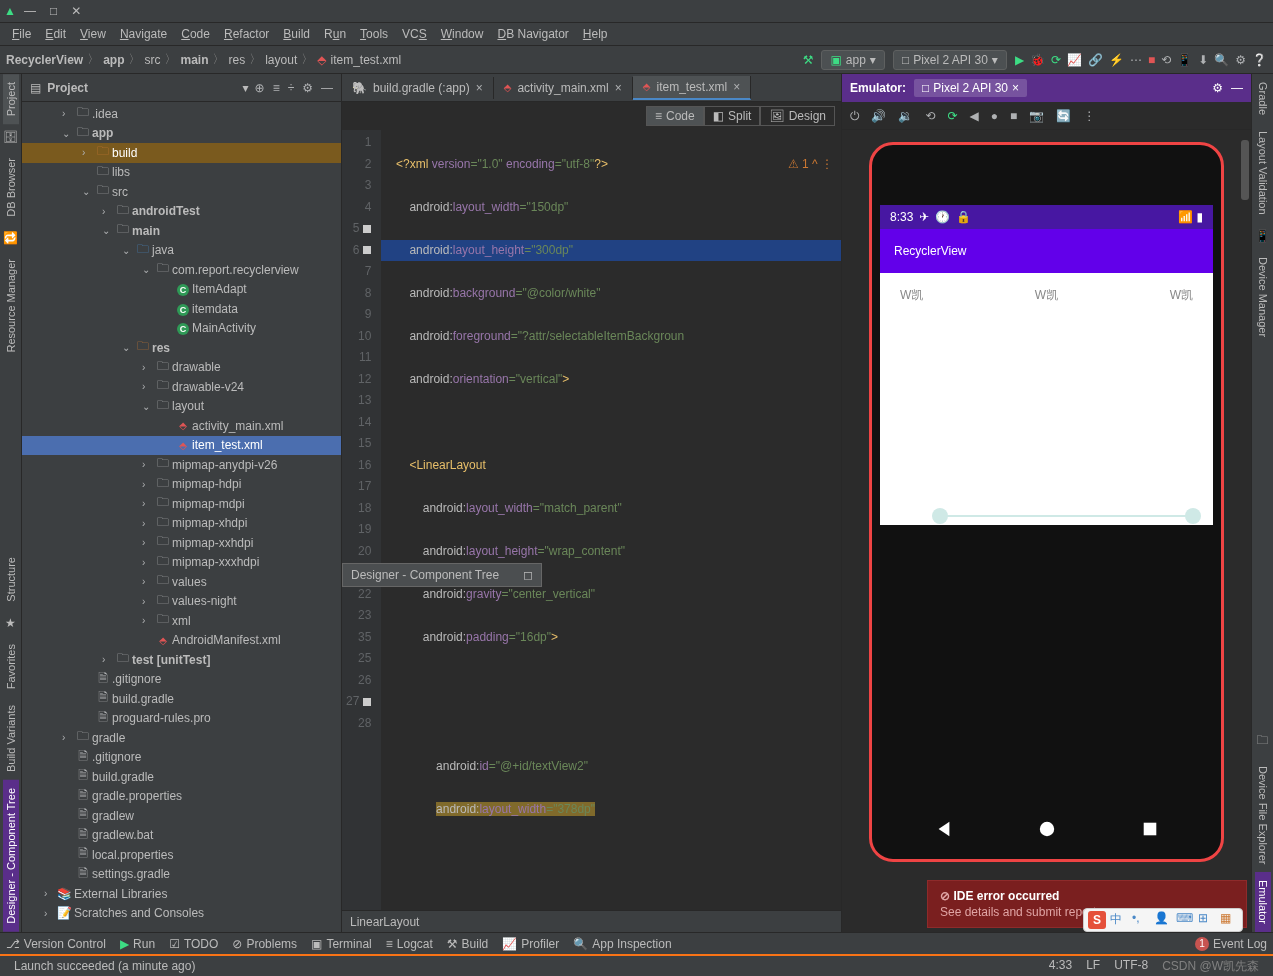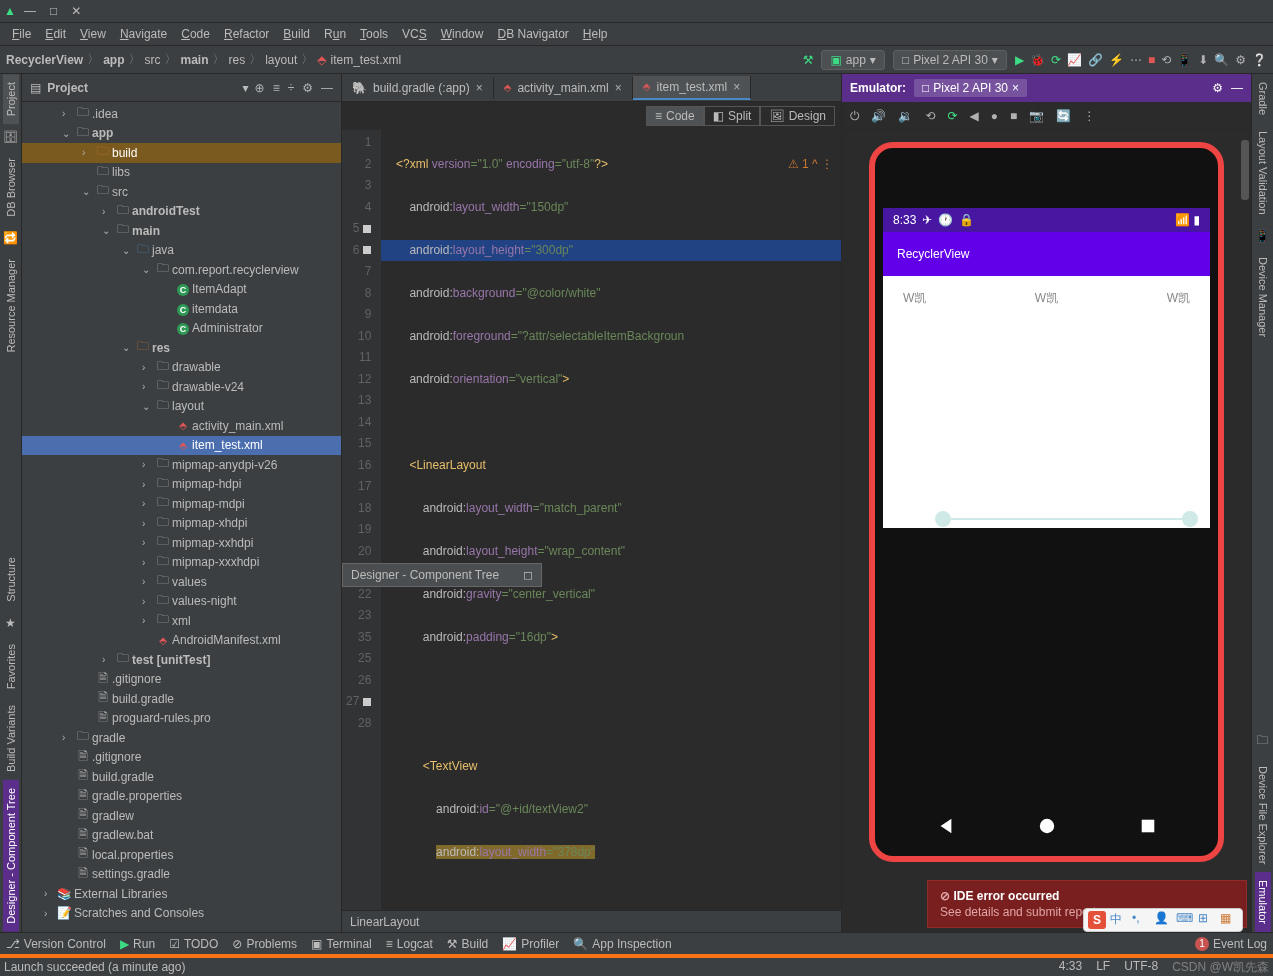--- a/index.html
+++ b/index.html
@@ -61,38 +61,38 @@
 .k-str { color: #6a8759; }
 .editor-status { height: 22px; background: #3c3f41; display: flex; align-items: center; padding: 0 8px; color: #bbbbbb; border-top: 1px solid #282828; }
 .component-tree-popup { position: absolute; left: 0; top: 433px; width: 200px; background: #4b4e50; border: 1px solid #666; padding: 4px 8px; color: #bbbbbb; display: flex; align-items: center; gap: 6px; z-index: 5; }
 .emulator-panel { width: 410px; background: #2b2b2b; border-left: 1px solid #282828; display: flex; flex-direction: column; }
 .emu-header { height: 28px; background: #5a2e8a; display: flex; align-items: center; padding: 0 8px; color: #fff; gap: 8px; }
 .emu-header .title { font-weight: bold; }
 .emu-header .device { background: rgba(255,255,255,0.18); padding: 2px 8px; border-radius: 2px; display: flex; align-items: center; gap: 4px; }
 .emu-header .right { margin-left: auto; display: flex; gap: 8px; }
 .emu-toolbar { height: 28px; background: #2b2b2b; display: flex; align-items: center; padding: 0 8px; gap: 12px; color: #afb1b3; border-bottom: 1px solid #282828; }
 .emu-screen-wrap { flex: 1; display: flex; align-items: flex-start; justify-content: center; padding: 12px 8px; position: relative; }
-.phone { width: 355px; height: 720px; background: #111; border-radius: 24px; border: 6px solid #ef4444; position: relative; overflow: hidden; }
+.phone { width: 355px; height: 720px; background: #111; border-radius: 24px; border: 3px solid #ef4444; position: relative; overflow: hidden; }
 .phone-screen { position: absolute; top: 60px; left: 8px; right: 8px; height: 320px; background: #fff; }
 .phone-topbar { height: 24px; background: #4717a2; color: #fff; display: flex; align-items: center; padding: 0 10px; gap: 6px; font-size: 11px; }
 .phone-appbar { height: 44px; background: #6200ea; color: #fff; display: flex; align-items: center; padding: 0 14px; font-size: 16px; font-weight: 500; }
 .phone-content { display: flex; padding: 14px 20px; justify-content: space-between; color: #888; font-size: 12px; }
 .phone-sep { position: absolute; bottom: 8px; left: 60px; right: 20px; height: 2px; background: #cfe9e6; }
 .phone-sep:before, .phone-sep:after { content: ""; width: 16px; height: 16px; border-radius: 50%; background: #cfe9e6; position: absolute; top: -7px; }
 .phone-sep:before { left: -8px; } .phone-sep:after { right: -8px; }
 .phone-nav { position: absolute; bottom: 12px; left: 20px; right: 20px; height: 36px; display: flex; justify-content: space-around; align-items: center; }
 .phone-nav .nb { width: 18px; height: 18px; }
 .fab { position: absolute; right: 10px; bottom: 10px; width: 22px; height: 22px; background: #333; border: 1px solid #666; display: flex; align-items: center; justify-content: center; color: #fff; }
 .scroll-thumb { position: absolute; right: 2px; width: 8px; background: #555; border-radius: 3px; }
 .error-toast { position: absolute; right: 4px; bottom: 4px; width: 320px; background: #7a1f1f; border: 1px solid #8e2b2b; padding: 8px 12px; color: #e0a4a4; z-index: 10; }
 .error-toast .err-title { color: #fff; font-weight: bold; margin-bottom: 2px; }
 .bottombar { height: 22px; background: #3c3f41; display: flex; align-items: center; padding: 0 6px; gap: 14px; border-top: 1px solid #282828; color: #bbbbbb; }
 .bottombar .item { display: flex; align-items: center; gap: 4px; cursor: pointer; }
 .bottombar .spacer { flex: 1; }
-.statusbar { height: 22px; background: #3c3f41; display: flex; align-items: center; padding: 0 4px; gap: 10px; border-top: 4px solid #f97316; color: #bbbbbb; }
+.statusbar { height: 22px; background: #3c3f41; display: flex; align-items: center; padding: 0 14px; gap: 10px; border-top: 2px solid #f97316; color: #bbbbbb; }
 .statusbar .right { margin-left: auto; display: flex; gap: 14px; align-items: flex-start; }
 .ime-bar { position: absolute; right: 30px; bottom: 44px; background: #f5f5f5; border: 1px solid #ccc; border-radius: 4px; display: flex; gap: 4px; padding: 2px 4px; z-index: 20; }
 .ime-bar .ime-ico { width: 18px; height: 18px; }
 .ime-bar .ime-s { background: #e5503a; border-radius: 3px; color:#fff; font-weight:bold; text-align:center; line-height:18px;}
 svg { display: block; }
 .gutter-ico { margin: 6px 0; }
 </style>
 </head>
 <body>
 
@@ -249,21 +249,21 @@
           <span>ItemAdapt</span>
         </div>
       <div class="tree-item" style="padding-left:140px">
           <span class="exp"></span>
           <span class="icon"><span class="class-icon">C</span></span>
           <span>itemdata</span>
         </div>
       <div class="tree-item" style="padding-left:140px">
           <span class="exp"></span>
           <span class="icon"><span class="class-icon">C</span></span>
-          <span>Administrator</span>
+          <span>MainActivity</span>
         </div>
       <div class="tree-item" style="padding-left:100px">
           <span class="exp">⌄</span>
           <span class="icon folder-icon orange">🗀</span>
           <b>res</b>
         </div>
       <div class="tree-item" style="padding-left:120px">
           <span class="exp">›</span>
           <span class="icon folder-icon">🗀</span>
           <span>drawable</span>
@@ -482,21 +482,20 @@
 <div class="line">      <span class="k-attr-ns">android:</span><span class="k-attr">foreground</span><span class="k-str">="?attr/selectableItemBackgroun</span></div>
 <div class="line">      <span class="k-attr-ns">android:</span><span class="k-attr">orientation</span><span class="k-str">="vertical"</span><span class="k-tag">&gt;</span></div>
 <div class="line"> </div>
 <div class="line">      <span class="k-tag">&lt;LinearLayout</span></div>
 <div class="line">          <span class="k-attr-ns">android:</span><span class="k-attr">layout_width</span><span class="k-str">="match_parent"</span></div>
 <div class="line">          <span class="k-attr-ns">android:</span><span class="k-attr">layout_height</span><span class="k-str">="wrap_content"</span></div>
 <div class="line">          <span class="k-attr-ns">android:</span><span class="k-attr">gravity</span><span class="k-str">="center_vertical"</span></div>
 <div class="line">          <span class="k-attr-ns">android:</span><span class="k-attr">padding</span><span class="k-str">="16dp"</span><span class="k-tag">&gt;</span></div>
 <div class="line"> </div>
 <div class="line"> </div>
-<div class="line">          <span class="k-tag">&lt;TextView</span></div>
 <div class="line">              <span class="k-attr-ns">android:</span><span class="k-attr">id</span><span class="k-str">="@+id/textView2"</span></div>
 <div class="line">              <span class="hl"><span class="k-attr-ns">android:</span><span class="k-attr">layout_width</span><span class="k-str">="378dp"</span></span></div>
 
 
 
 
 
 
 
 

